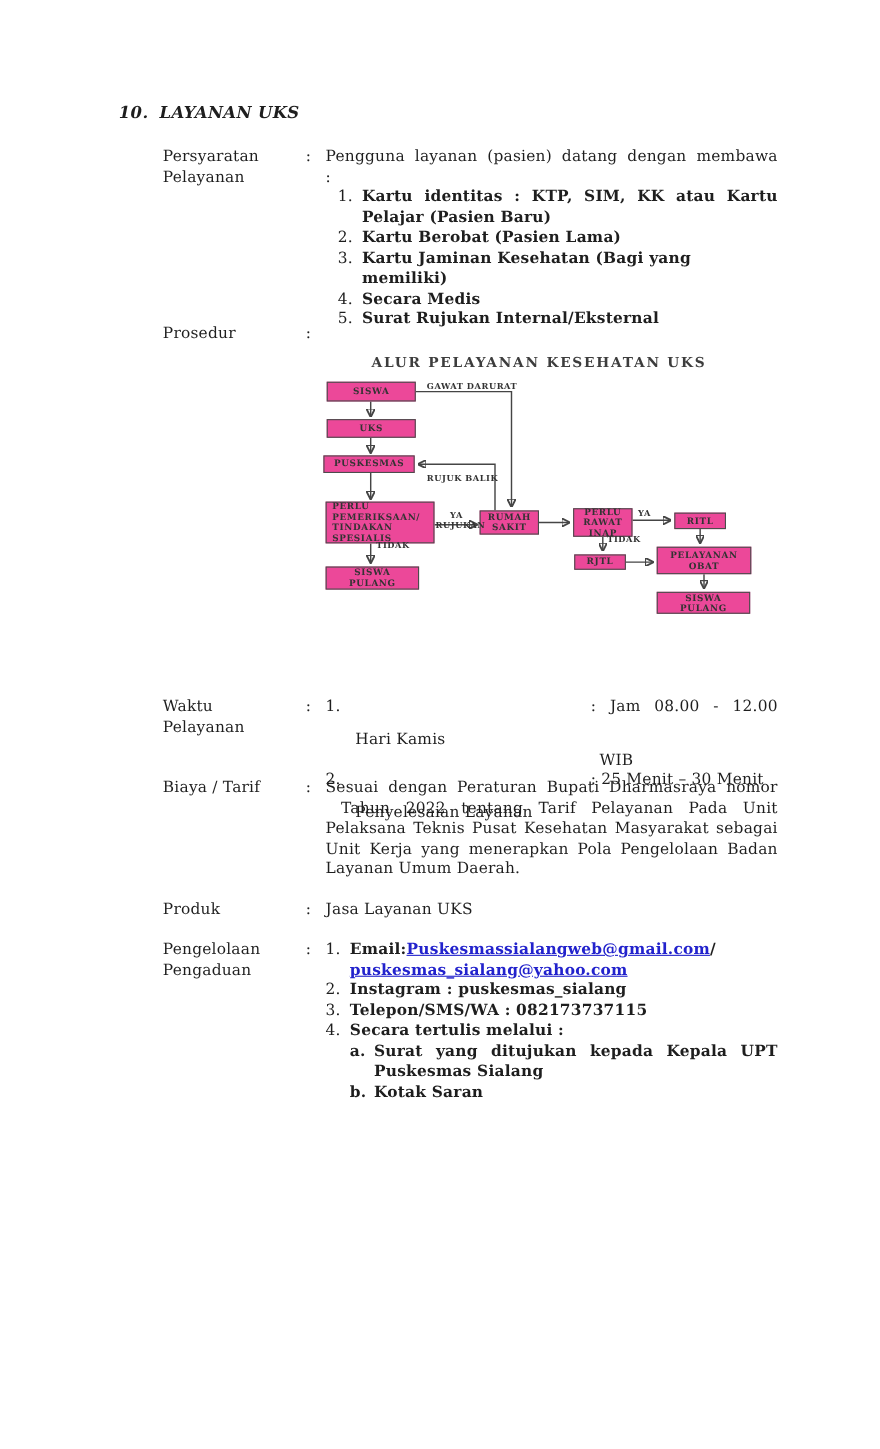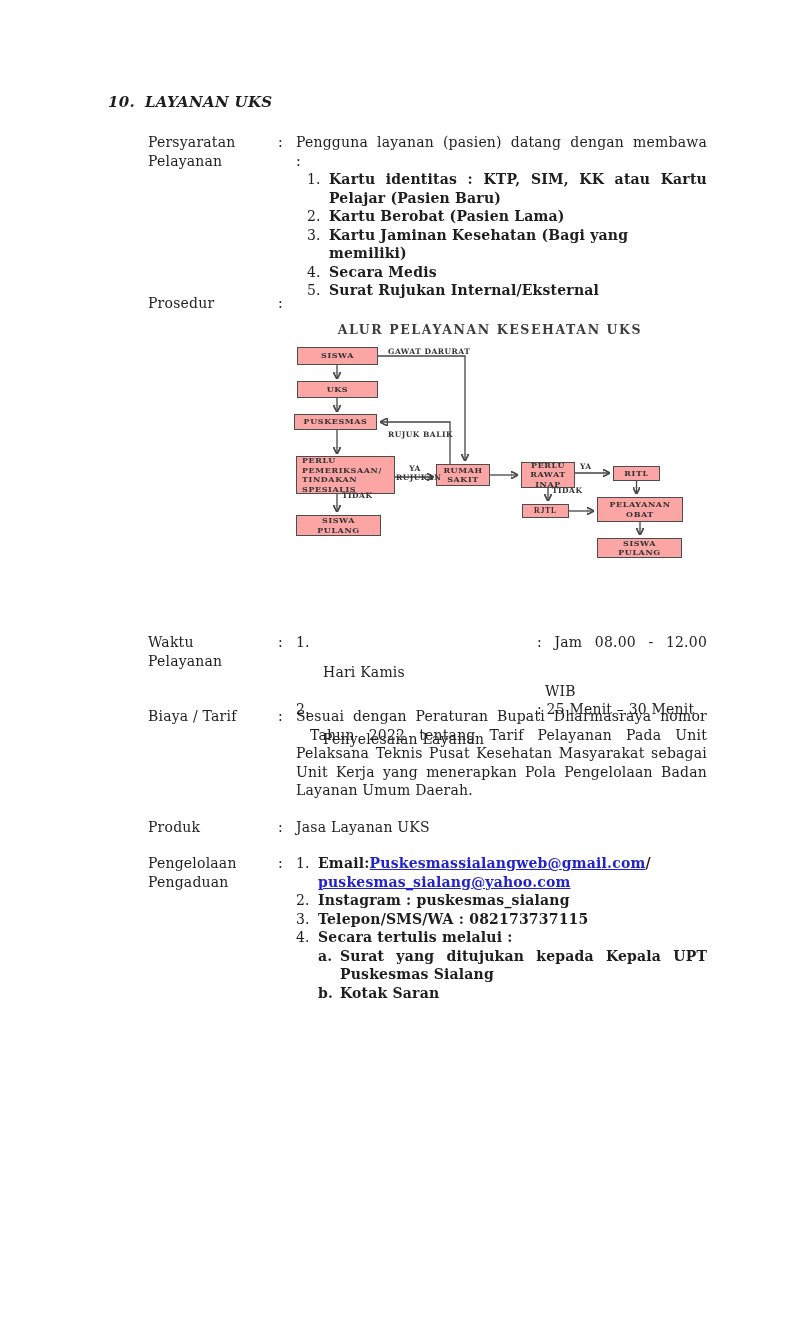--- a/index.html
+++ b/index.html
@@ -58,35 +58,35 @@
     color:#333;
   }
   .fc-title {
     position:absolute; left:0; top:2px; width:100%;
     text-align:center; font-size:12.5px; font-weight:bold;
     letter-spacing:1.6px; color:#3d3d3d;
   }
   .fc-lines { position:absolute; left:0; top:0; width:410px; height:245px; }
   .fc-lines path { stroke:#454545; stroke-width:1.3; fill:none; }
   .fc-box {
-    position:absolute; border:1.6px solid #4c4c4c; background:#fca5a5;
+    position:absolute; border:1.6px solid #4c4c4c; background:#ec4899;
     display:flex; align-items:center; justify-content:center;
     text-align:center; font-size:8px; font-weight:bold;
     letter-spacing:0.6px; line-height:9.5px; color:#333;
   }
   .fc-box.left-align { justify-content:flex-start; text-align:left; padding-left:5px; }
   .fc-siswa            { left:12px;  top:27px;  width:81px; height:18px; }
   .fc-uks              { left:12px;  top:61px;  width:81px; height:17px; }
   .fc-puskesmas        { left:9px;   top:94px;  width:83px; height:16px; }
   .fc-perlu            { left:11px;  top:136px; width:99px; height:38px; }
   .fc-siswa-pulang-l   { left:11px;  top:195px; width:85px; height:21px; }
   .fc-rumah-sakit      { left:151px; top:144px; width:54px; height:22px; }
   .fc-rawat-inap       { left:236px; top:142px; width:54px; height:26px; }
   .fc-ritl             { left:328px; top:146px; width:47px; height:15px; }
-  .fc-rjtl             { left:237px; top:184px; width:47px; height:14px;font-family:Liberation Serif, serif; }
+  .fc-rjtl             { left:237px; top:184px; width:47px; height:14px; }
   .fc-pelayanan-obat   { left:312px; top:177px; width:86px; height:25px; }
   .fc-siswa-pulang-r   { left:312px; top:218px; width:85px; height:20px; }
   .fc-elabel {
     position:absolute; font-size:7.5px; font-weight:bold;
     letter-spacing:0.5px; color:#333; line-height:8.5px;
   }
   .fc-el-gawat  { left:103px; top:28px; }
   .fc-el-rujuk  { left:103px; top:111px; }
   .fc-el-ya-ruj { left:111px; top:145px; width:38px; text-align:center; }
   .fc-el-tidak1 { left:57px;  top:172px; }

